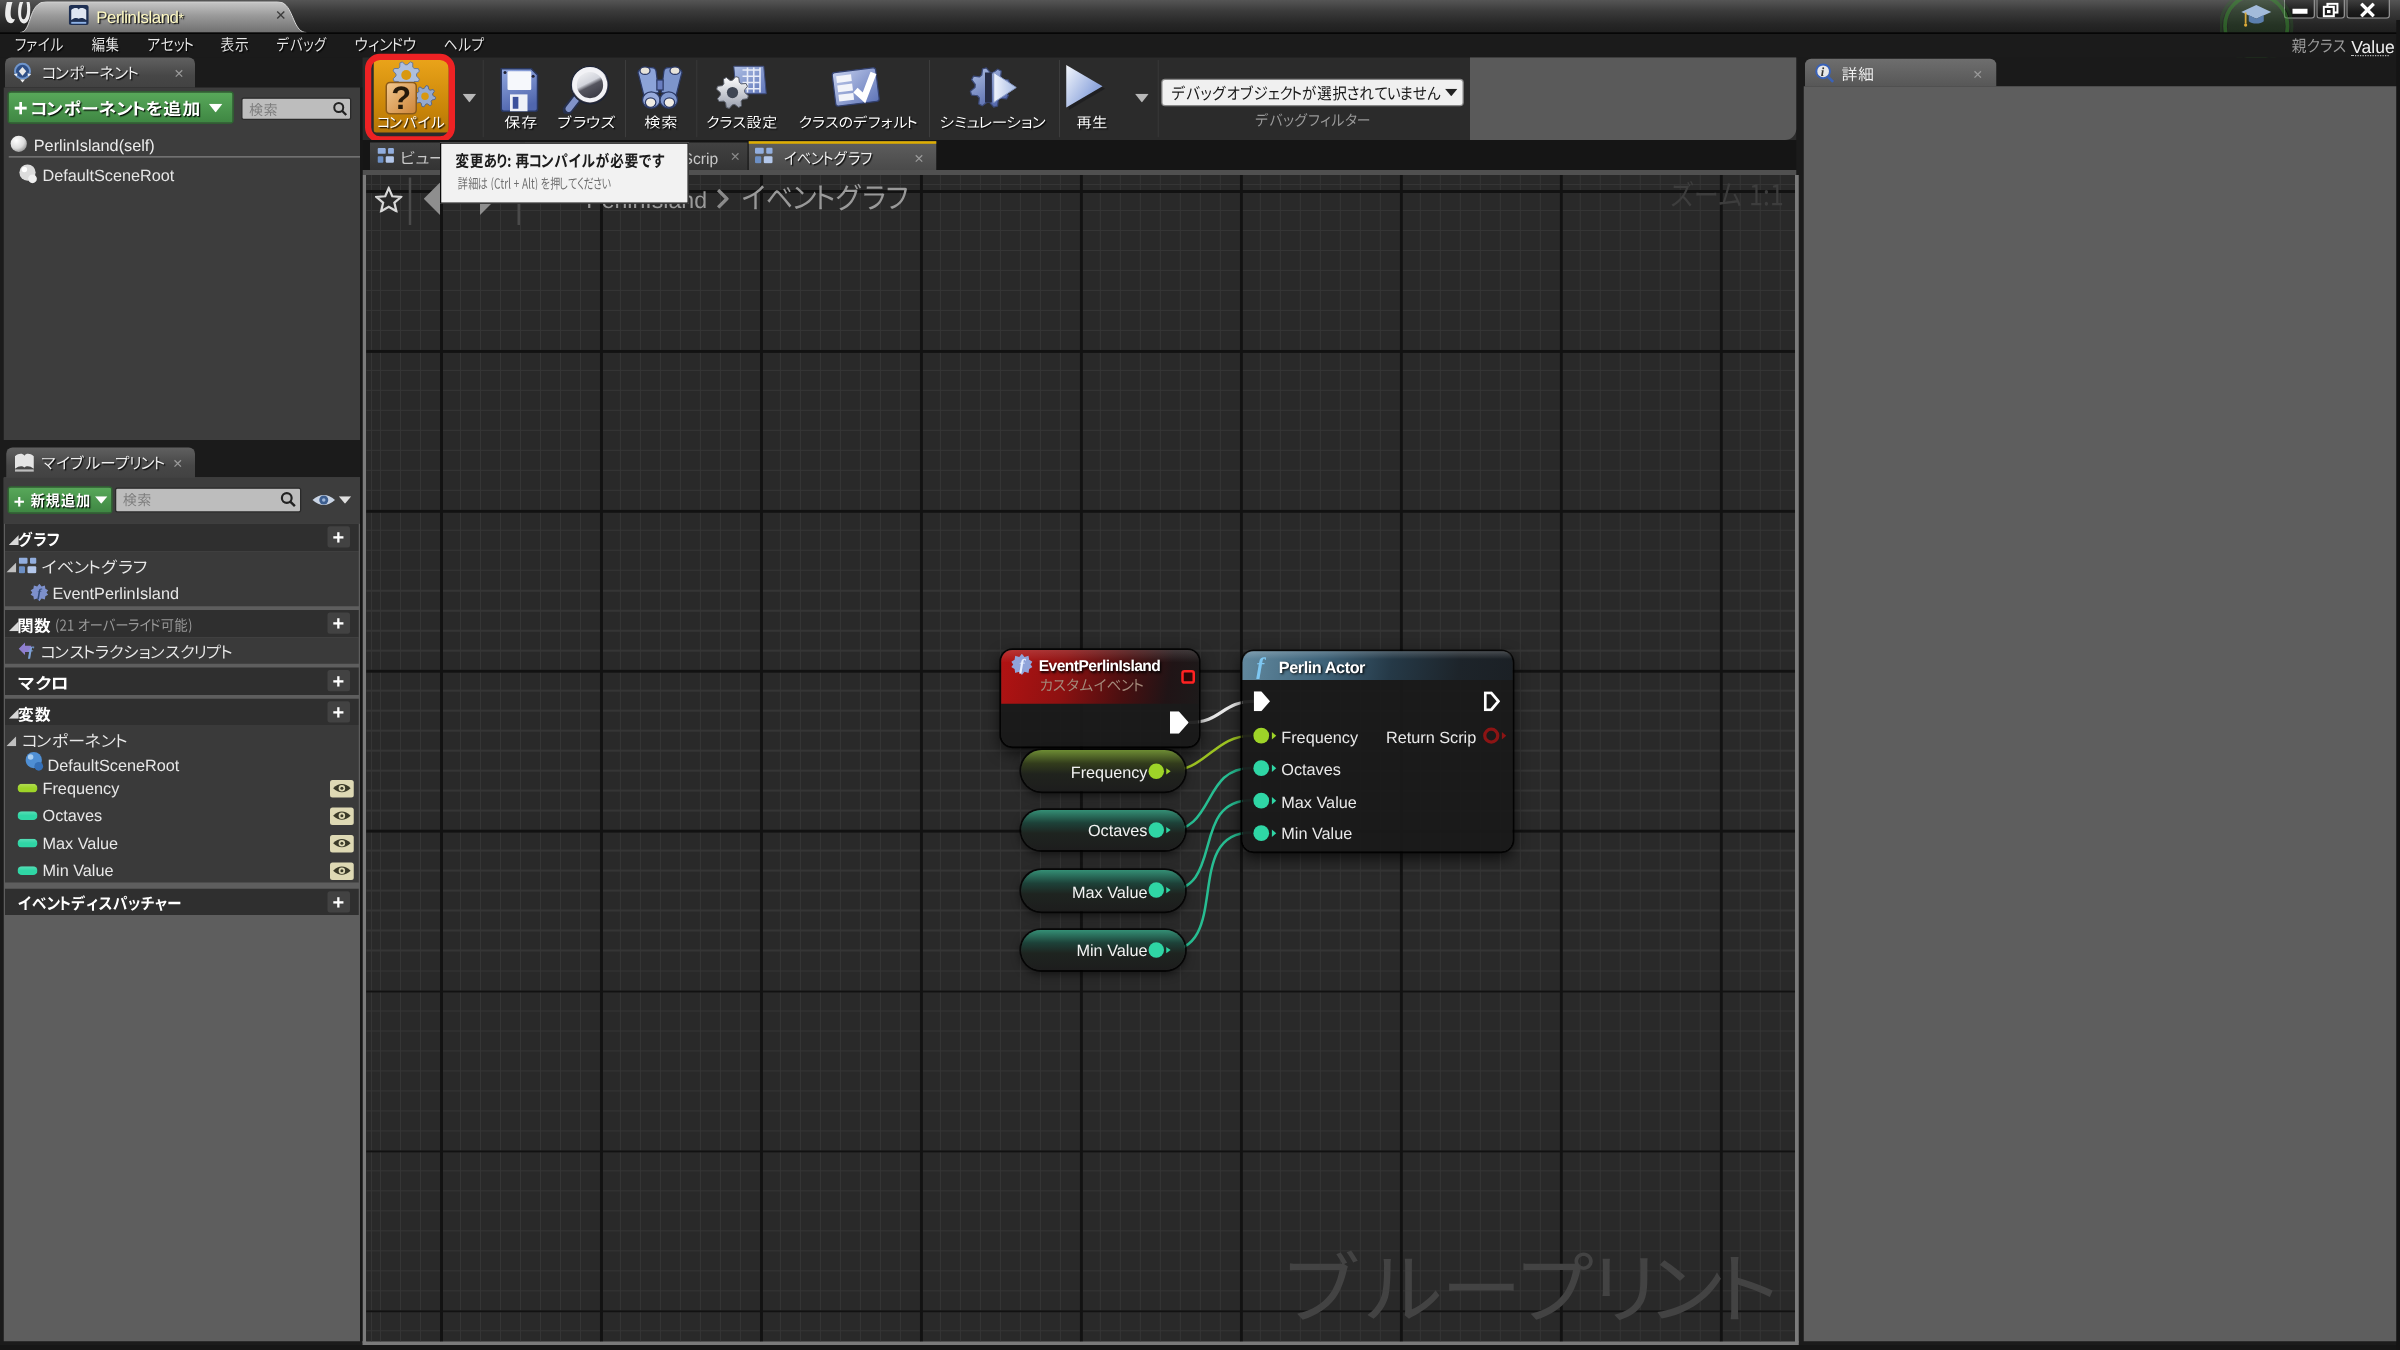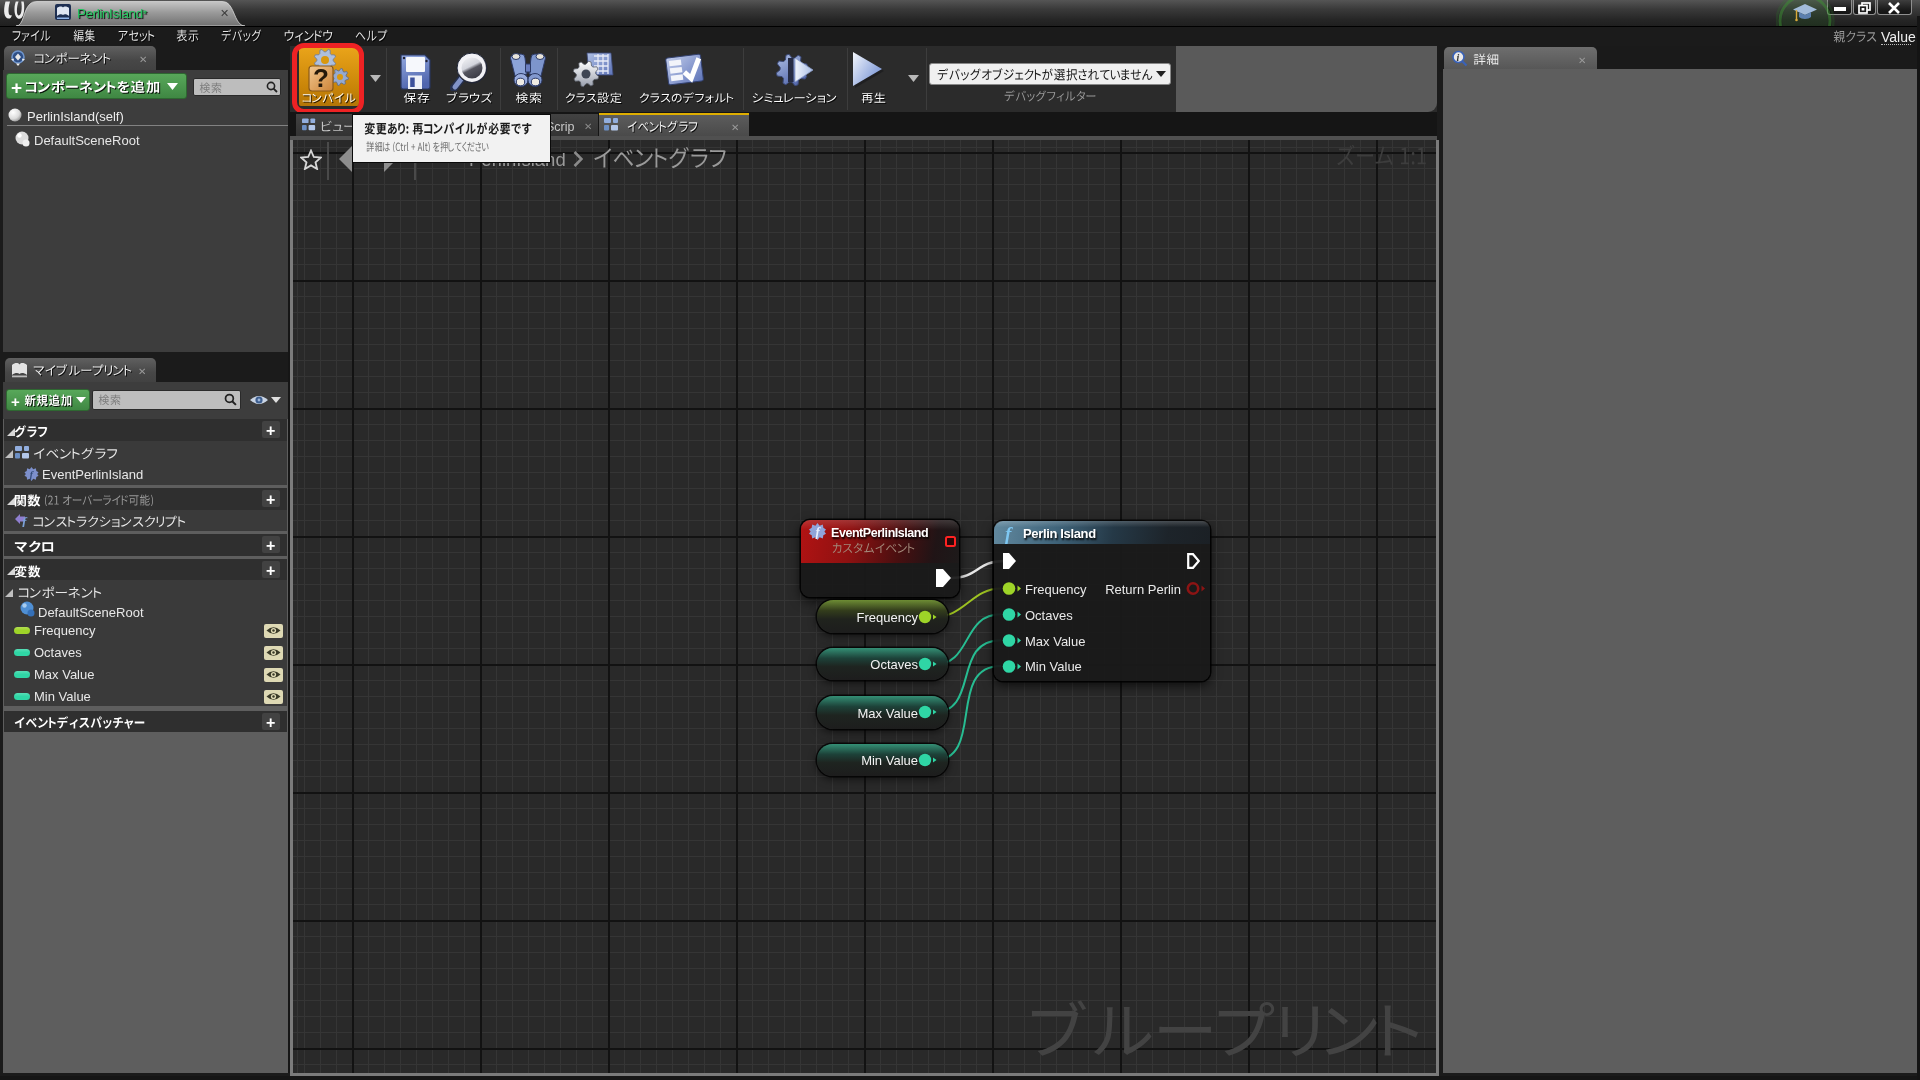--- a/index.html
+++ b/index.html
@@ -145,21 +145,21 @@
         <stop offset="0.45" stop-color="#9a9a9a"></stop>
         <stop offset="1" stop-color="#707070"></stop>
       </linearGradient>
     </defs>
   </svg>
 <svg class="abs" style="left:55px;top:4px" width="16" height="18" viewBox="0 0 16 18">
     <rect x="0" y="0" width="16" height="16" rx="2" fill="#1e2f52"></rect>
     <path d="M2 12 C4 10 7 10 8 11 C9 10 12 10 14 12 L14 4 C12 2 9 2 8 3.5 C7 2 4 2 2 4 Z" fill="#dfe6f2"></path>
     <rect x="2" y="13.5" width="12" height="1.5" fill="#8fb3e8"></rect>
   </svg>
-<div style="position:absolute;font:400 13.5px 'Liberation Sans',sans-serif;color:#22c55e;line-height:13.5px;white-space:pre;top:6.8px;left:77px;letter-spacing:-0.4px;"><span style="text-shadow:1px 1px 1px #000">PerlinIsland<span style="font-size:11px">*</span></span></div>
+<div style="position:absolute;font:400 13.5px 'Liberation Sans',sans-serif;color:#fef9c3;line-height:13.5px;white-space:pre;top:6.8px;left:77px;letter-spacing:-0.4px;"><span style="text-shadow:1px 1px 1px #000">PerlinIsland<span style="font-size:11px">*</span></span></div>
 <div style="position:absolute;font:400 11px 'Liberation Sans',sans-serif;color:#3c3c3c;line-height:11px;white-space:pre;top:8.3px;left:220px;">✕</div>
 <div style="position:absolute;left:1827px;top:0px;width:25px;height:15px;background:linear-gradient(#3e3e3e,#1c1c1c 65%,#141414);border:1px solid #8f8f8f;border-top:none;border-radius:0 0 3px 3px"></div>
 <div style="position:absolute;left:1853px;top:0px;width:23px;height:15px;background:linear-gradient(#3e3e3e,#1c1c1c 65%,#141414);border:1px solid #8f8f8f;border-top:none;border-radius:0 0 3px 3px"></div>
 <div style="position:absolute;left:1877px;top:0px;width:35px;height:15px;background:linear-gradient(#3e3e3e,#1c1c1c 65%,#141414);border:1px solid #8f8f8f;border-top:none;border-radius:0 0 3px 3px"></div>
 <div style="position:absolute;left:1833.5px;top:6.5px;width:12px;height:4px;background:#fff"></div>
 <svg class="abs" style="left:1858px;top:1.5px" width="13" height="12" viewBox="0 0 13 12">
     <rect x="4" y="1" width="8" height="7" fill="none" stroke="#fff" stroke-width="1.7"></rect>
     <rect x="1" y="3.5" width="8" height="7.5" fill="#1c1c1c" stroke="#fff" stroke-width="1.7"></rect>
     <rect x="3.6" y="6" width="2.8" height="2.5" fill="#fff"></rect>
   </svg>
@@ -905,21 +905,21 @@
     </g>
   </svg>
 <div style="position:absolute;left:944.5px;top:535.5px;width:11px;height:11px;border:2.5px solid #f22;border-radius:2.5px;background:#2a0808"></div>
 <svg class="abs" style="left:936px;top:569px" width="15" height="18" viewBox="0 0 15 18">
     <path d="M0 0 L7 0 L15 9 L7 18 L0 18 Z" fill="#fff"></path>
   </svg>
 <div style="position:absolute;left:994px;top:521px;width:216px;height:160px;background:#1a1a1af0;border-radius:9px;box-shadow:0 0 0 1.5px #000d,0 4px 12px #000b"></div>
 <div style="position:absolute;left:994px;top:521px;width:216px;height:23px;background:linear-gradient(100deg,#62899f 0%,#3f6379 30%,#253947 55%,#1d242a 80%,#1b2025 100%);border-radius:9px 9px 0 0"></div>
 <div style="position:absolute;left:994px;top:521px;width:216px;height:7px;background:linear-gradient(#ffffff30,transparent 90%);border-radius:9px 9px 0 0"></div>
 <div style="position:absolute;font:400 19px 'Liberation Sans',sans-serif;color:#7ec7f2;line-height:19px;white-space:pre;top:524.0px;left:1005px;"><i style="font-family:'Liberation Serif',serif;font-weight:700">f</i></div>
-<div style="position:absolute;font:700 13px 'Liberation Sans',sans-serif;color:#fff;line-height:13px;white-space:pre;top:526.7px;letter-spacing:-0.35px;left:1023px;"><span style="text-shadow:1px 1.5px 2px #000">Perlin Island</span></div>
+<div style="position:absolute;font:700 13px 'Liberation Sans',sans-serif;color:#fff;line-height:13px;white-space:pre;top:526.7px;letter-spacing:-0.35px;left:1023px;"><span style="text-shadow:1px 1.5px 2px #000">Perlin Actor</span></div>
 <svg class="abs" style="left:1003px;top:553px" width="13" height="16" viewBox="0 0 13 16">
     <path d="M0 0 L6 0 L13 8 L6 16 L0 16 Z" fill="#fff"></path>
   </svg>
 <svg class="abs" style="left:1187px;top:553px" width="13" height="16" viewBox="0 0 13 16">
     <path d="M1.2 1.2 L6 1.2 L11.8 8 L6 14.8 L1.2 14.8 Z" fill="none" stroke="#fff" stroke-width="2.2"></path>
   </svg>
 <svg class="abs" style="left:1002px;top:581.0px" width="20" height="15" viewBox="0 0 20 15">
     <circle cx="7" cy="7.5" r="6.3" fill="#9ed428"></circle>
     <path d="M15.5 4.5 L19 7.5 L15.5 10.5 Z" fill="#9ed428"></path>
   </svg>
@@ -932,21 +932,21 @@
 <svg class="abs" style="left:1002px;top:632.7px" width="20" height="15" viewBox="0 0 20 15">
     <circle cx="7" cy="7.5" r="6.3" fill="#2fd6a5"></circle>
     <path d="M15.5 4.5 L19 7.5 L15.5 10.5 Z" fill="#2fd6a5"></path>
   </svg>
 <div style="position:absolute;font:400 13px 'Liberation Sans',sans-serif;color:#e9e9e9;line-height:13px;white-space:pre;top:634.5px;left:1025px;">Max Value</div>
 <svg class="abs" style="left:1002px;top:658.5px" width="20" height="15" viewBox="0 0 20 15">
     <circle cx="7" cy="7.5" r="6.3" fill="#2fd6a5"></circle>
     <path d="M15.5 4.5 L19 7.5 L15.5 10.5 Z" fill="#2fd6a5"></path>
   </svg>
 <div style="position:absolute;font:400 13px 'Liberation Sans',sans-serif;color:#e9e9e9;line-height:13px;white-space:pre;top:660.3px;left:1025px;">Min Value</div>
-<div style="position:absolute;font:400 13px 'Liberation Sans',sans-serif;color:#e9e9e9;line-height:13px;white-space:pre;top:582.8px;right:739px;">Return Perlin</div>
+<div style="position:absolute;font:400 13px 'Liberation Sans',sans-serif;color:#e9e9e9;line-height:13px;white-space:pre;top:582.8px;right:739px;">Return Scrip</div>
 <svg class="abs" style="left:1186px;top:581px" width="20" height="15" viewBox="0 0 20 15">
     <circle cx="7" cy="7.5" r="5.2" fill="#1a1a1a" stroke="#8c1414" stroke-width="2.6"></circle>
     <path d="M15.5 4.5 L19 7.5 L15.5 10.5 Z" fill="#8c1414"></path>
   </svg>
 <div style="position:absolute;left:817px;top:600px;width:131px;height:33px;background:linear-gradient(to bottom,#6d8c34 0%,#333d1c 32%,#20231d 58%,#1d1d1d 100%);border-radius:16.5px;box-shadow:0 0 0 1.5px #000c,0 3px 8px #0009"></div>
 <div style="position:absolute;font:400 13px 'Liberation Sans',sans-serif;color:#f2f2f2;line-height:13px;white-space:pre;top:610.8px;right:1002px;">Frequency</div>
 <svg class="abs" style="left:918px;top:609.5px" width="20" height="14" viewBox="0 0 20 14">
     <circle cx="7" cy="7" r="6.2" fill="#9ed428"></circle>
     <path d="M15 4.5 L18.5 7 L15 9.5 Z" fill="#9ed428"></path>
   </svg>

